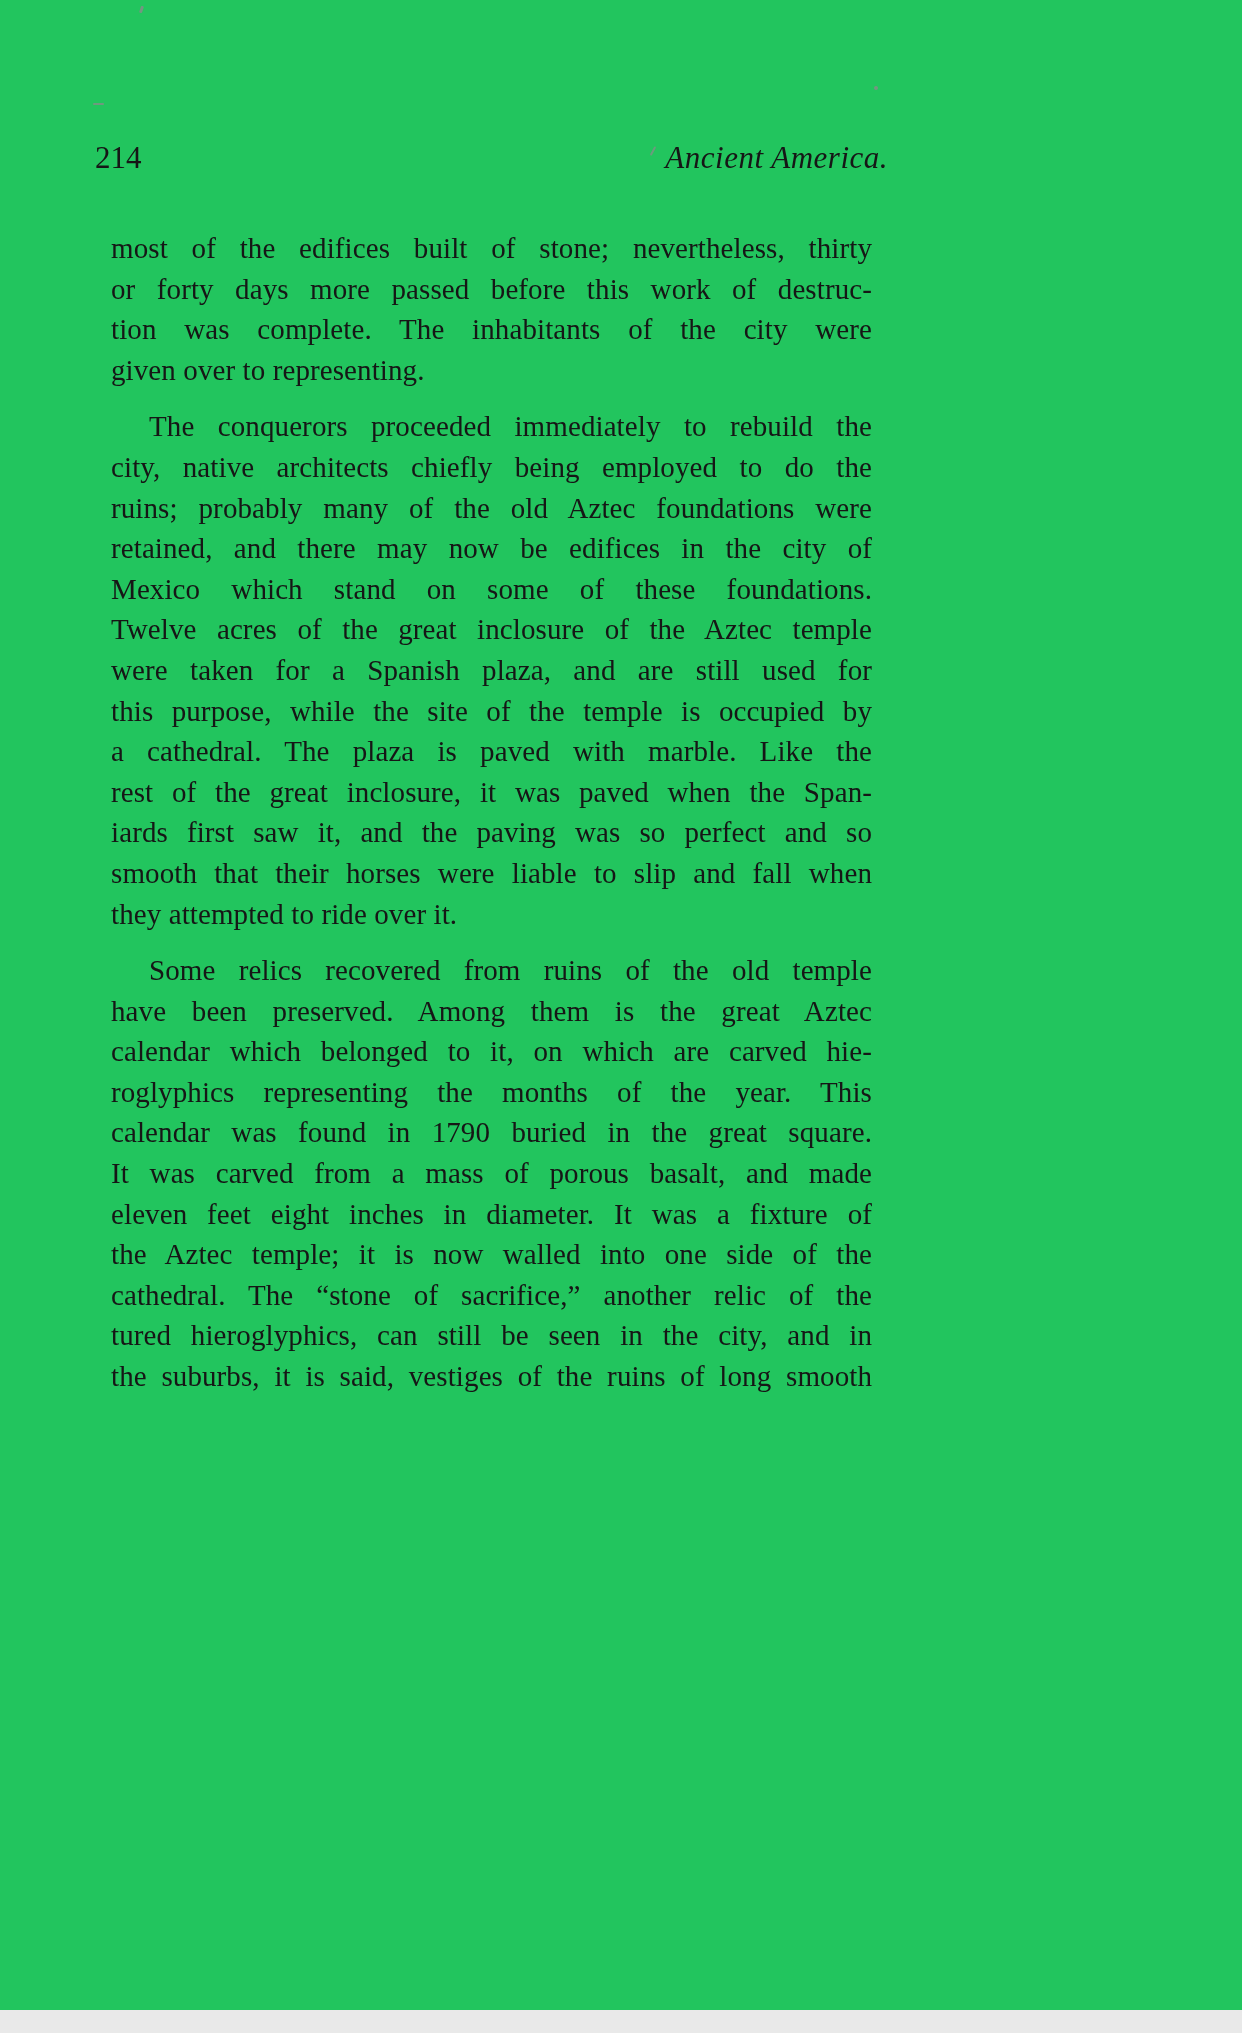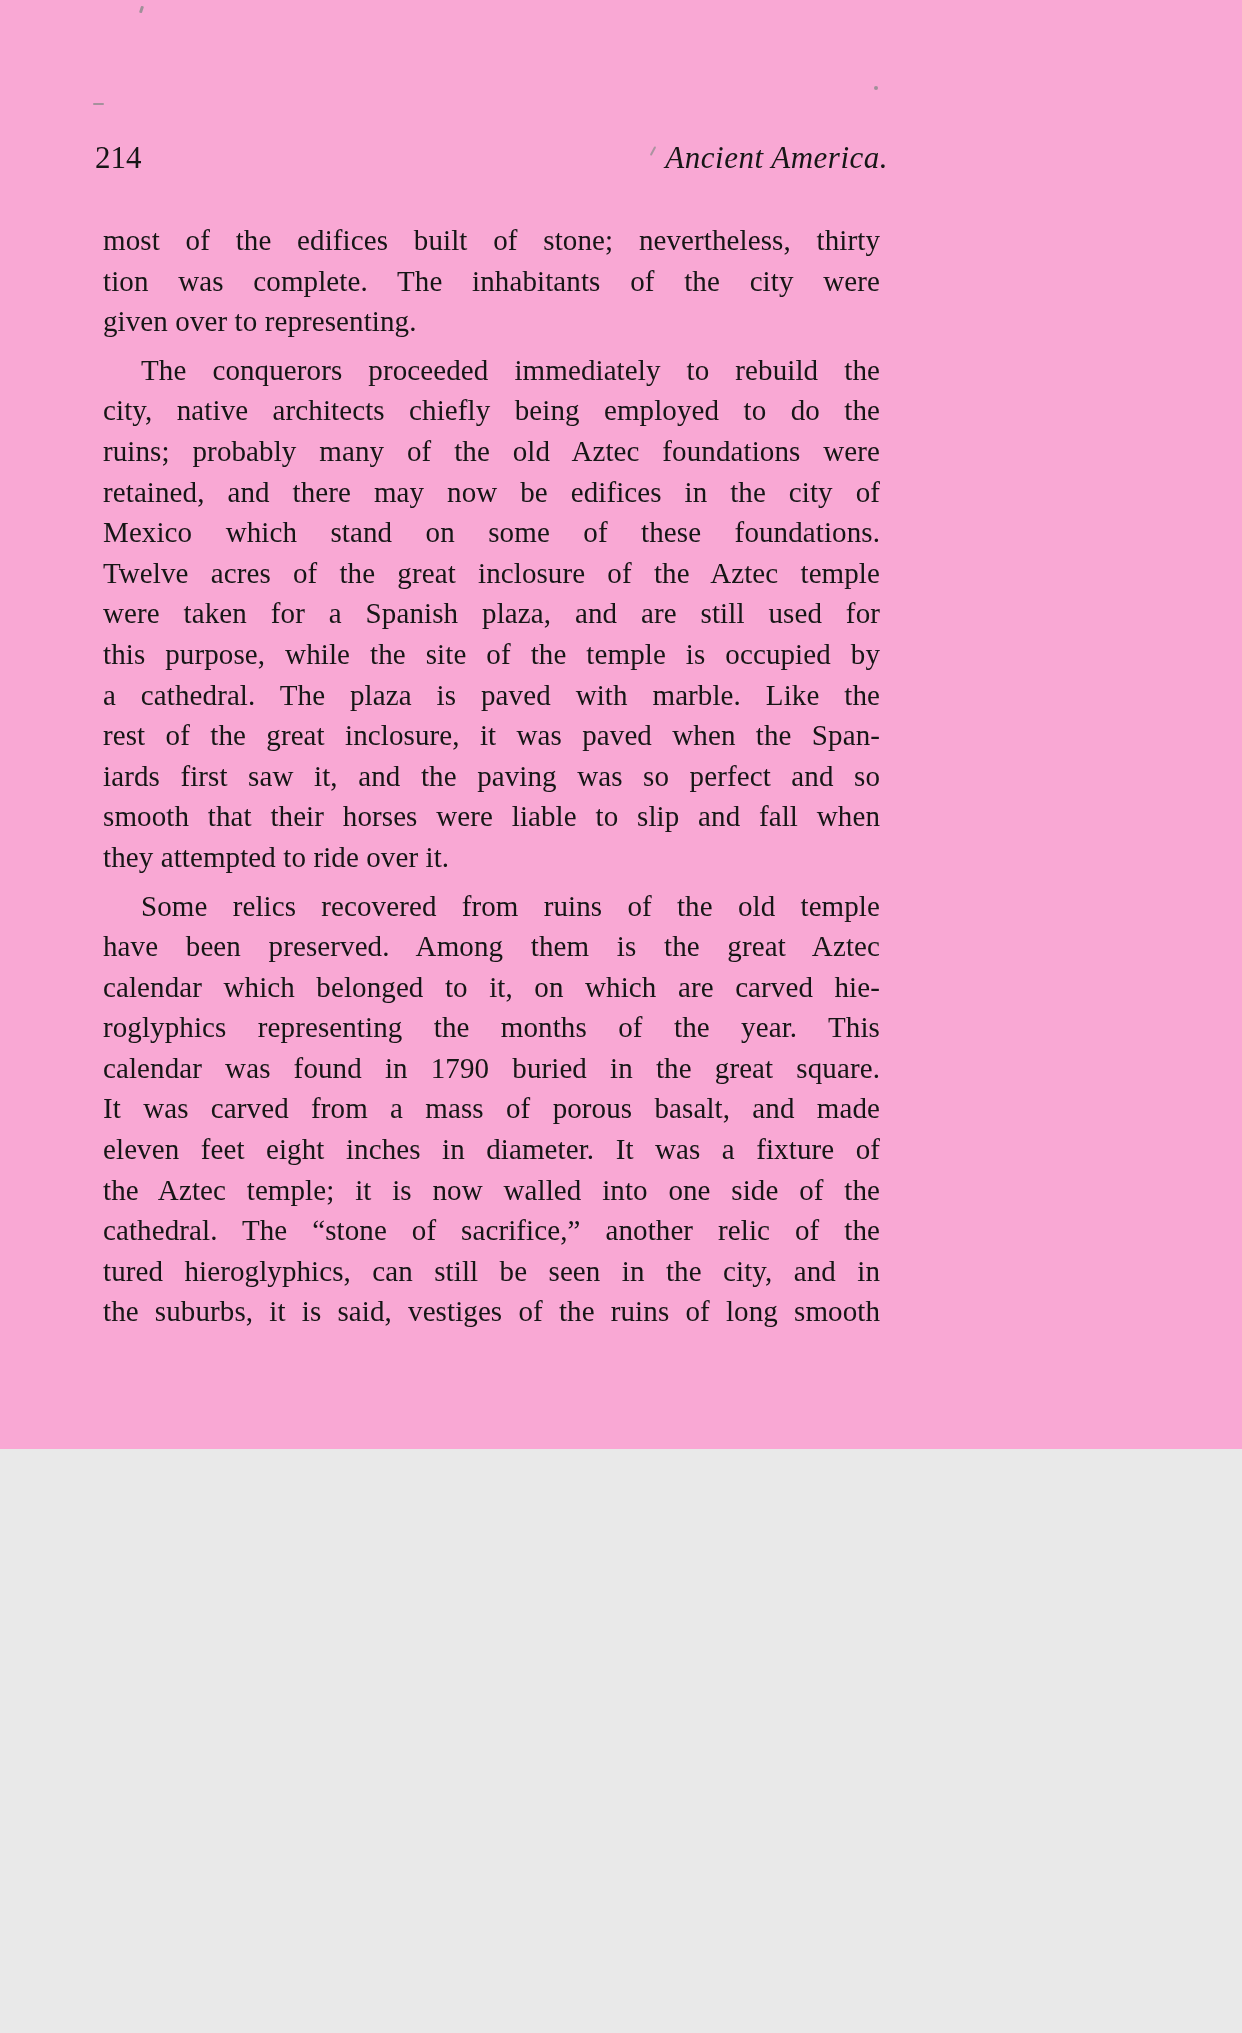--- a/index.html
+++ b/index.html
@@ -3,22 +3,22 @@
 <meta charset="utf-8">
 <style>
   html, body {
     margin: 0;
     padding: 0;
     background: #e9e9e9;
   }
   .page {
     position: relative;
     width: 1242px;
-    height: 1449px;
-    background: #f9a8d4;
+    height: 2010px;
+    background: #22c55e;
     font-family: "Liberation Serif", "DejaVu Serif", serif;
     color: #161616;
     overflow: hidden;
     margin: 0 auto;
   }
   .text-block {
     position: absolute;
     left: 95px;
     top: 140px;
     width: 793px;
@@ -40,21 +40,21 @@
     right: 0;
     text-align: right;
     font-style: italic;
     letter-spacing: 0.5px;
   }
   .page-body {
     font-size: 29px;
     line-height: 40.6px;
     letter-spacing: 0.1px;
   }
-  .paragraph { margin: 8px; }
+  .paragraph { margin: 16px; }
   .line {
     height: 40.6px;
     text-align: justify;
     text-align-last: justify;
     overflow: hidden;
   }
   .line.no-justify {
     text-align-last: left;
   }
   .line.indent {
@@ -84,20 +84,21 @@
   <div class="text-block">
     <div class="page-header">
       <span class="page-number">214</span>
       <span class="running-title">Ancient America.</span>
     </div>
 
     <div class="page-body">
 
     <div class="paragraph">
           <div class="line">most of the edifices built of stone; nevertheless, thirty</div>
+          <div class="line">or forty days more passed before this work of destruc-</div>
           <div class="line">tion was complete.  The inhabitants of the city were</div>
           <div class="line no-justify">given over to representing.</div>
         </div>
         <div class="paragraph">
           <div class="line indent">The conquerors proceeded immediately to rebuild the</div>
           <div class="line">city, native architects chiefly being employed to do the</div>
           <div class="line">ruins; probably many of the old Aztec foundations were</div>
           <div class="line">retained, and there may now be edifices in the city of</div>
           <div class="line">Mexico which stand on some of these foundations.</div>
           <div class="line">Twelve acres of the great inclosure of the Aztec temple</div>

